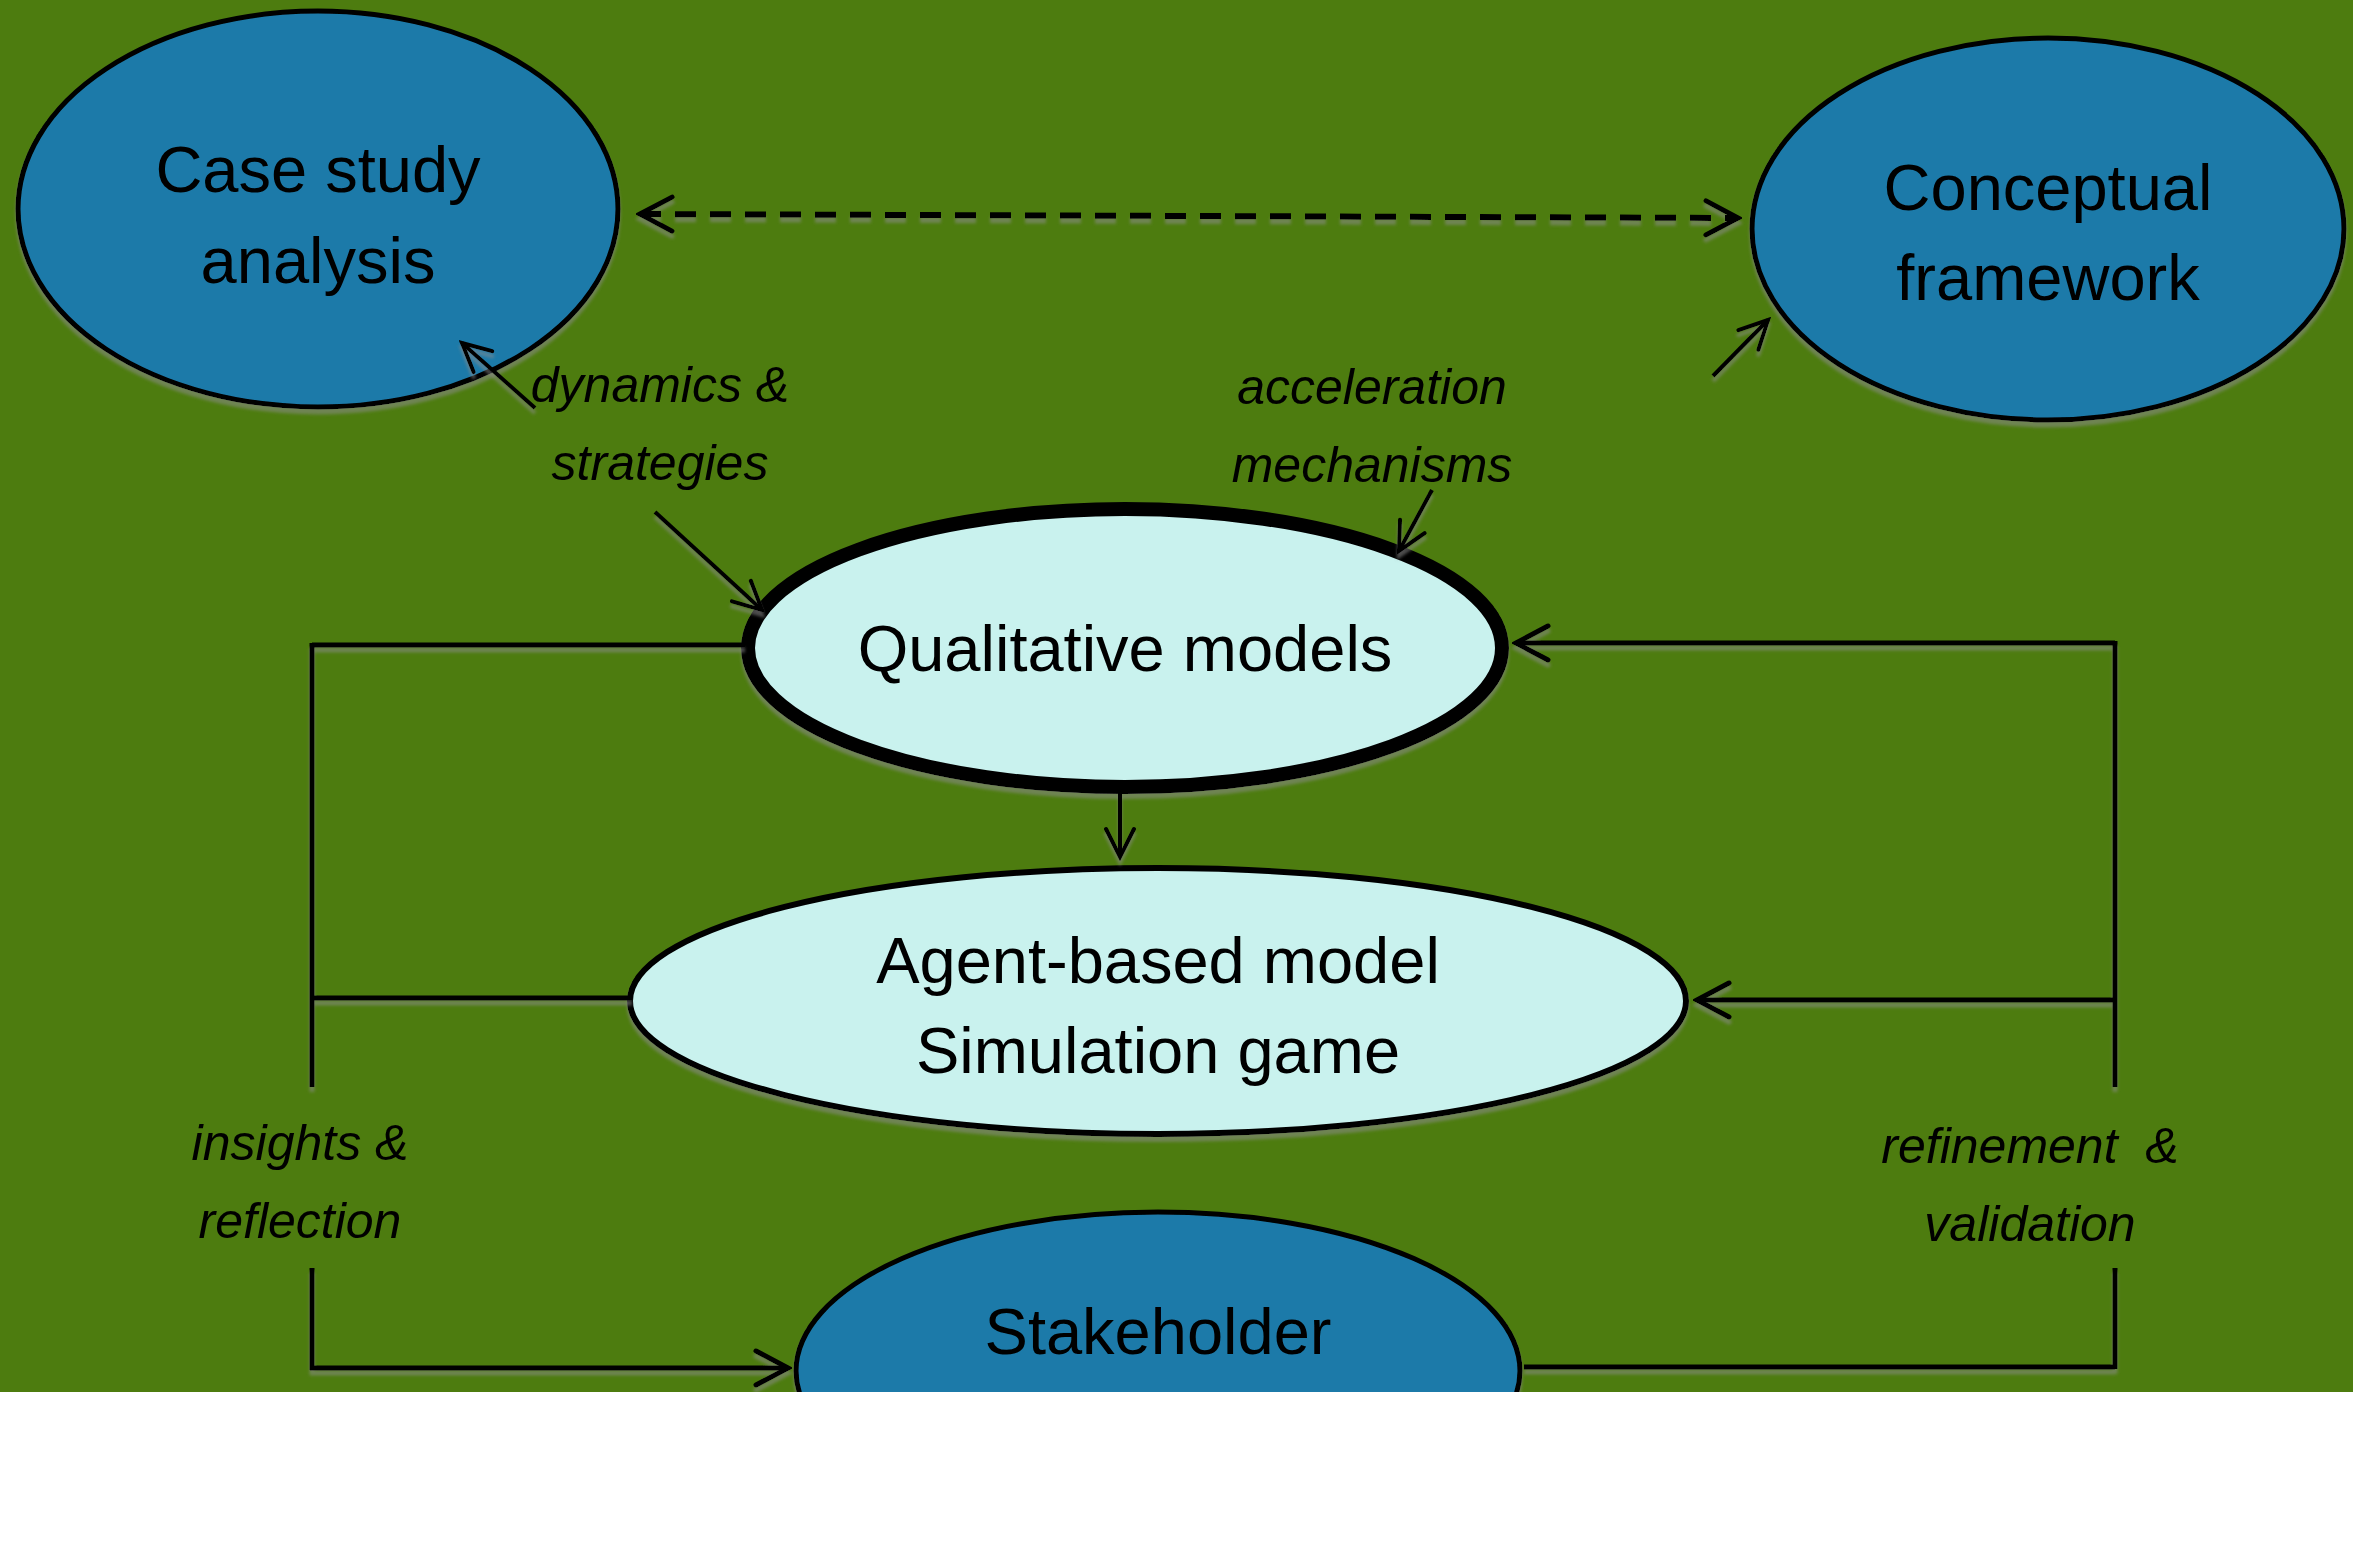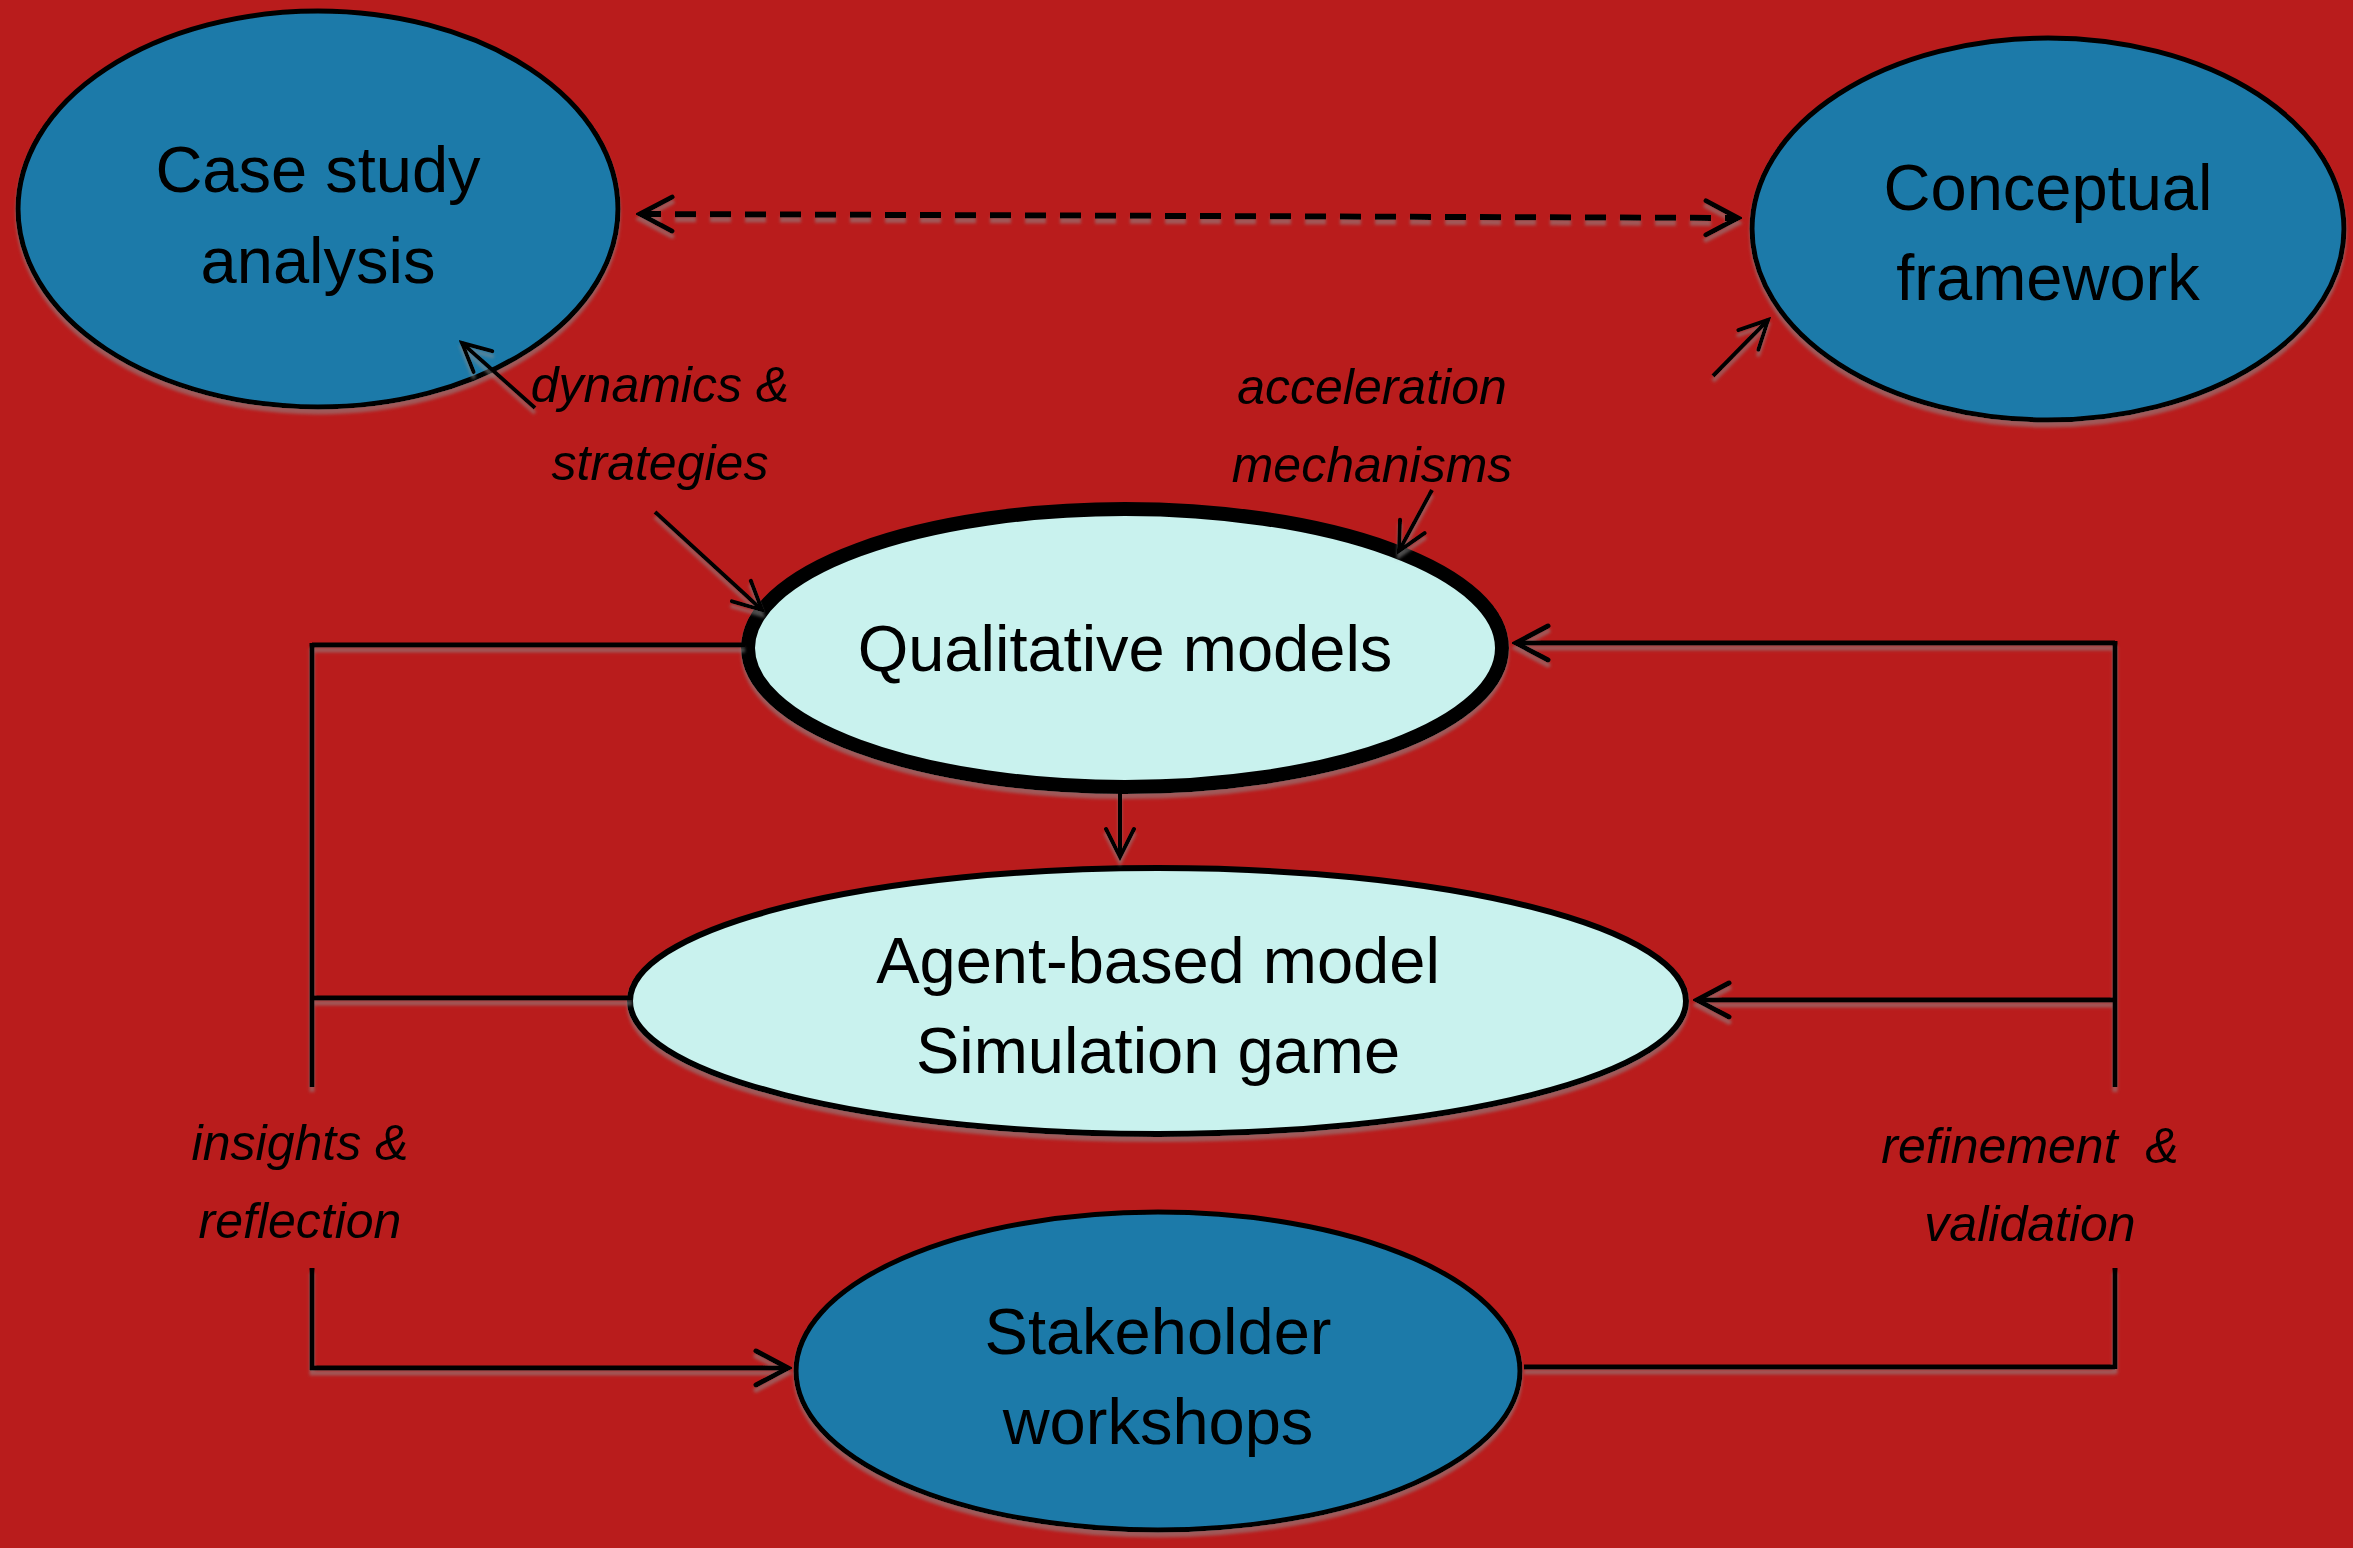--- a/index.html
+++ b/index.html
@@ -1,16 +1,16 @@
 <!DOCTYPE html>
 <html><head>
 <meta charset="utf-8">
 <style>
   html,body{margin:0;padding:0;background:#ffffff;}
-  .canvas{position:relative;width:2353px;height:1548px;background:#b91c1c;overflow:hidden;
+  .canvas{position:relative;width:2353px;height:1392px;background:#4d7c0f;overflow:hidden;
           font-family:"Liberation Sans", sans-serif;}
   svg{display:block;}
   text.node-label{font-family:"Liberation Sans", sans-serif;font-size:65px;fill:#000;text-anchor:middle;}
   text.edge-label{font-family:"Liberation Sans", sans-serif;font-size:50px;font-style:italic;fill:#000;text-anchor:middle;}
   text.pre{white-space:pre;}
 </style>
 </head>
 <body>
 
 <div class="canvas">

